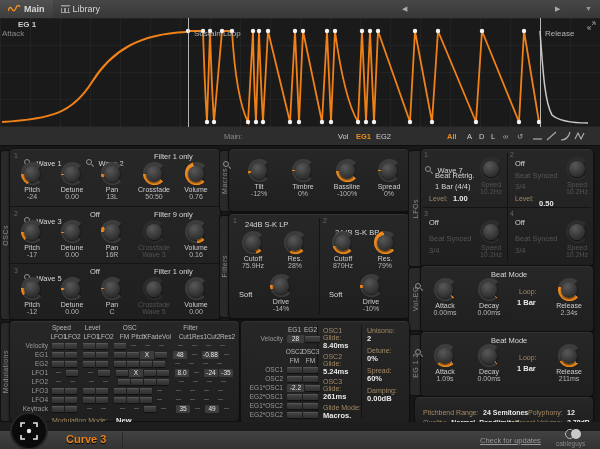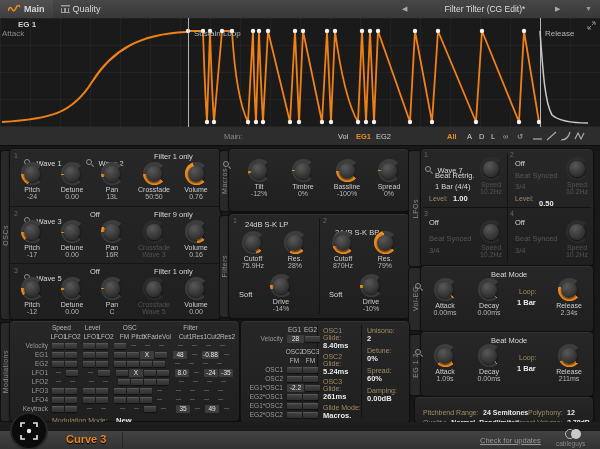--- a/index.html
+++ b/index.html
@@ -104,24 +104,23 @@
 
 <div class="abs titlebar">
   <div class="tb-item tb-main">
     <svg width="13" height="8" viewBox="0 0 13 8">
         <path d="M0,6 Q2,0 4,4 T8,3 T12,2" stroke="#f08c1e" stroke-width="1.5" fill="none"></path>
       </svg>
     <span>Main</span>
   </div>
   <div class="tb-item">
     <span class="libicon"></span>
-    <span>Quality</span>
+    <span>Library</span>
   </div>
   <span class="tb-arrow" style="left:402px">◀</span>
-  <span class="tb-title">Filter Tilter (CG Edit)*</span>
   <span class="tb-arrow" style="left:555px">▶</span>
   <span class="tb-dd">▼</span>
 </div>
 
 <div class="abs env">
   <svg id="env-svg" width="600" height="109" viewBox="0 0 600 109" style="position:absolute;left:0;top:0">
     <path d="M2,104 C50,101 72,96 92,64 C112,32 140,16 186,14" stroke="#f08018" stroke-width="2" fill="none"></path>
     <path d="M188,13 L203,13 Q205,75 207,104 L210,13 Q212,75 214,104 L222,13 L232,13 Q236,80 248,104 L253,13 Q254,70 256,104 L259,13 Q261,70 263,104 L268,13 L290,104 L295,13 L299,104 L303,13 L322,104 L327,13 L331,104 L335,13 Q344,80 358,104 L362,13 L366,104 L370,13 L374,104 L378,13 L410,104 L415,13 L432,104 L438,13 L476,104 L482,13 L519,104 L524,13 L539,104" stroke="#f08018" stroke-width="1.8" fill="none"></path>
     <path d="M540,13 C543,55 545,85 552,97 C560,104 575,105 588,105" stroke="#c8c8c8" stroke-width="1.5" fill="none"></path>
   <circle cx="188" cy="13" r="2.2" fill="#f2f2f2"></circle>

